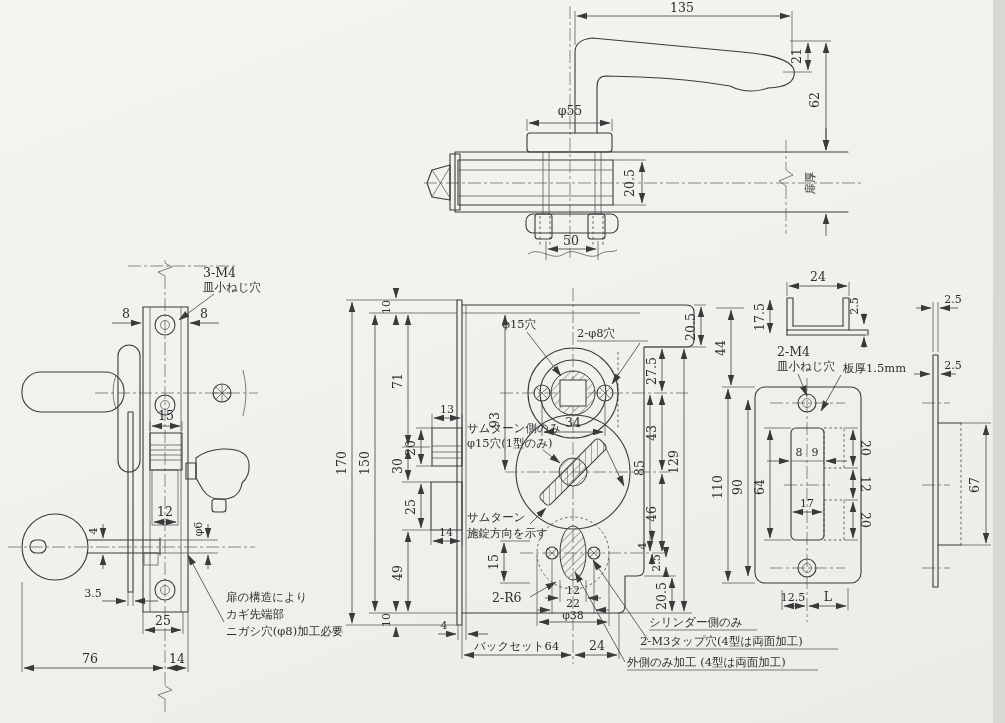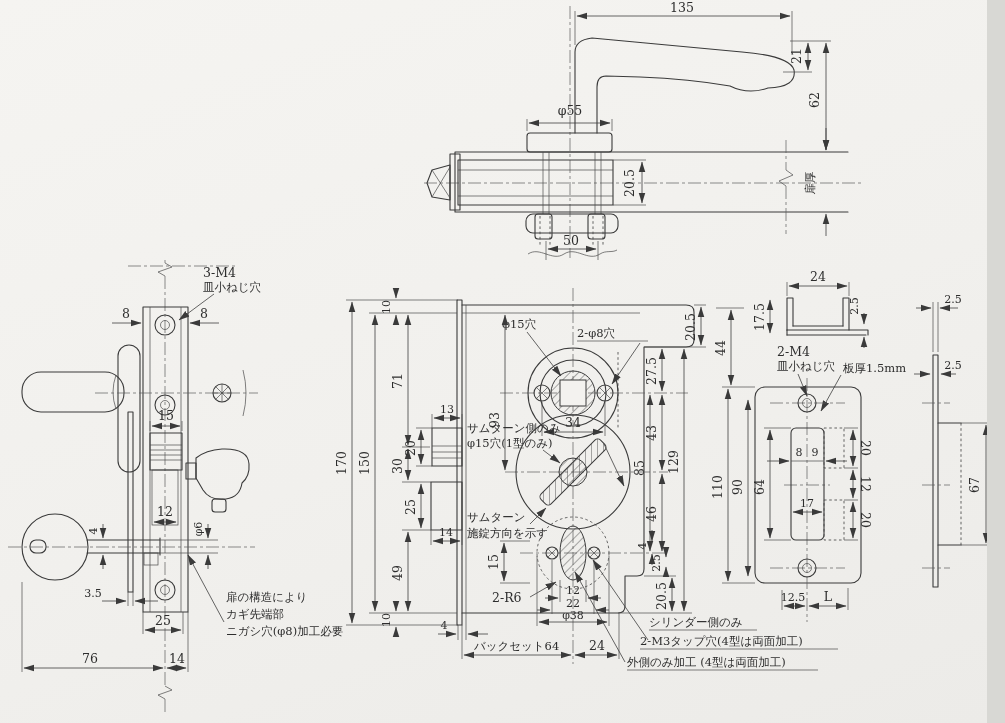--- a/index.html
+++ b/index.html
@@ -1,18 +1,18 @@
 <!DOCTYPE html>
 <html><head>
 <meta charset="utf-8">
 <style>
   html,body{margin:0;padding:0;background:#d8d8d4;}
   .page{position:relative;width:987px;height:723px;overflow:hidden;
         background:linear-gradient(160deg,#f5f4f1 0%,#f1f0ed 55%,#eceBe8 100%);
-        font-family:"DejaVu Serif","DejaVu Sans",serif;}
+        font-family:"DejaVu Serif","DejaVu Sans",serif;padding-left:6px;}
   svg{position:absolute;left:0;top:0;}
   .ln{fill:none;stroke:#3b3b3b;stroke-width:1.1;stroke-linecap:round;stroke-linejoin:round;}
   .tn{fill:none;stroke:#4a4a4a;stroke-width:0.7;}
   .cl{fill:none;stroke:#5c5c5c;stroke-width:0.7;stroke-dasharray:13 3 3 3;}
   .dt{fill:none;stroke:#4a4a4a;stroke-width:0.85;stroke-dasharray:2.6 2.6;}
   .dim{fill:none;stroke:#3f3f3f;stroke-width:0.8;}
   .ht{fill:url(#h45);stroke:#3b3b3b;stroke-width:1;}
   .wf{fill:#f3f2ef;stroke:#3b3b3b;stroke-width:1;}
   text{fill:#2d2d2d;font-size:12.5px;}
   .m{text-anchor:middle;}

